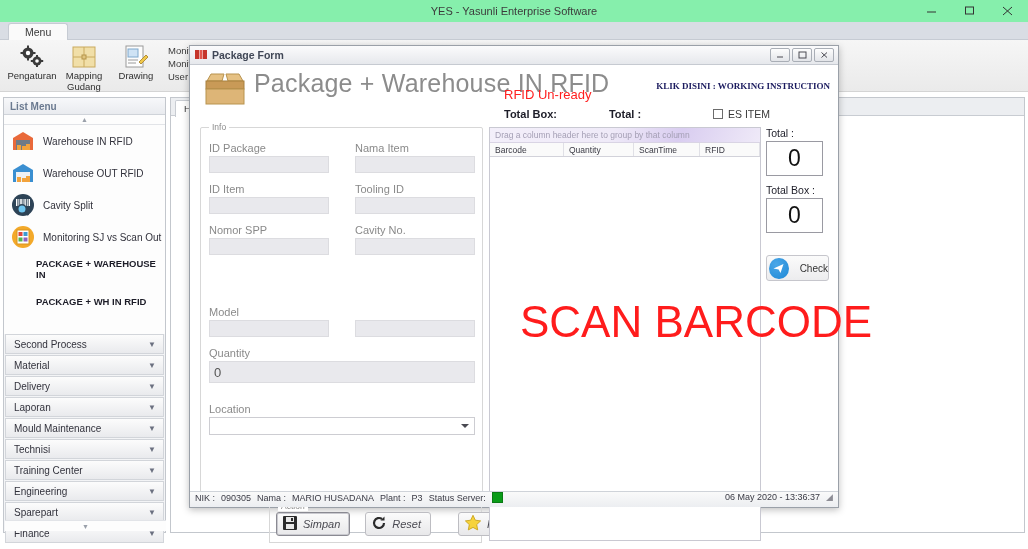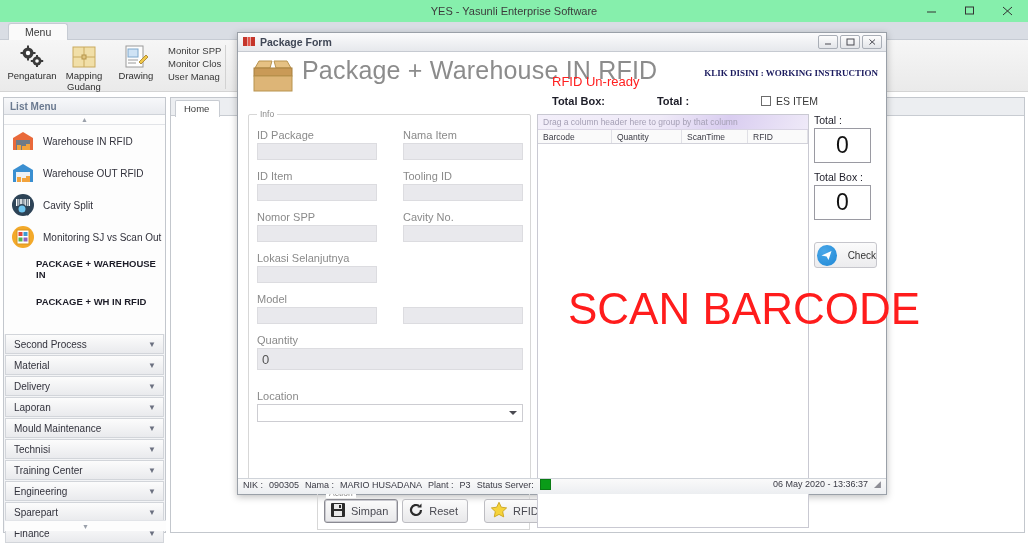--- a/index.html
+++ b/index.html
@@ -115,25 +115,24 @@
   }
   .mdi-tabbar { height: 18px; background: #eceef1; border-bottom: 1px solid #c8ccd2; position: relative; }
   .mdi-tab {
     position: absolute; left: 4px; top: 2px; padding: 2px 10px 3px 8px;
     background: #ffffff; border: 1px solid #c8ccd2; border-bottom: none;
     font-size: 9.5px; color: #3a3a3a; border-radius: 2px 2px 0 0;
   }
 
   
   .dlg {
-    position: absolute; left: 189px; top: 32px; width: 650px; height: 463px;
+    position: absolute; left: 189px; top: 45px; width: 650px; height: 463px;
     background: #f0f0f0;
     border: 1px solid #9aa0a8;
     box-shadow: 0 2px 7px rgba(0,0,0,0.25);
-    margin-left: 48px;
   }
   .dlg-title {
     height: 19px;
     background: linear-gradient(#fbfbfc, #e6e8ec);
     border-bottom: 1px solid #c6cad1;
     display: flex; align-items: center; padding-left: 5px; gap: 5px;
   }
   .dlg-appico { width: 12px; height: 12px; position: relative; }
   .dlg-title-txt { font-size: 10.5px; font-weight: bold; color: #404756; }
   .dlg-ctrls { position: absolute; right: 4px; top: 2px; display: flex; gap: 2px; }
@@ -201,21 +200,21 @@
     position: absolute; left: 330px; top: 232px;
     font-size: 44px; color: #ff1c1c; letter-spacing: 0px; white-space: nowrap;
     font-weight: normal; z-index: 9; pointer-events: none;
   }
 
   
   .act-fs {
     position: absolute; left: 79px; top: 441px; width: 213px; height: 37px;
     border: 1px solid #d7d7d7;
   }
-  .btnrow { display: flex; align-items: center; gap: 4px; padding: 5px 0 0 6px; }
+  .btnrow { display: flex; align-items: center; gap: 15px; padding: 5px 0 0 6px; font-style: italic; }
   .abtn {
     height: 24px; display: flex; align-items: center; gap: 5px;
     padding: 0 9px 0 5px;
     background: linear-gradient(#fbfbfb, #e8e8ea);
     border: 1px solid #bdbdc2; border-radius: 3px;
     font-size: 11px; color: #4a4a52;
   }
   .abtn.focused { border: 1px solid #8a8a92; box-shadow: 0 0 0 1px #c9c9cf inset; }
 
   
@@ -592,24 +591,20 @@
         <div class="fld" style="left:8px; top:14px; width:120px;">
           <div class="fld-lbl">ID Package</div>
           <div class="fld-in"></div>
         </div>
         <div class="fld" style="left:8px; top:55px; width:120px;">
           <div class="fld-lbl">ID Item</div>
           <div class="fld-in"></div>
         </div>
         <div class="fld" style="left:8px; top:96px; width:120px;">
           <div class="fld-lbl">Nomor SPP</div>
-          <div class="fld-in"></div>
-        </div>
-        <div class="fld" style="left:8px; top:137px; width:120px;">
-          <div class="fld-lbl">Lokasi Selanjutnya</div>
           <div class="fld-in"></div>
         </div>
         <div class="fld" style="left:8px; top:178px; width:120px;">
           <div class="fld-lbl">Model</div>
           <div class="fld-in"></div>
         </div>
 
         <div class="fld" style="left:154px; top:14px; width:120px;">
           <div class="fld-lbl">Nama Item</div>
           <div class="fld-in"></div>

